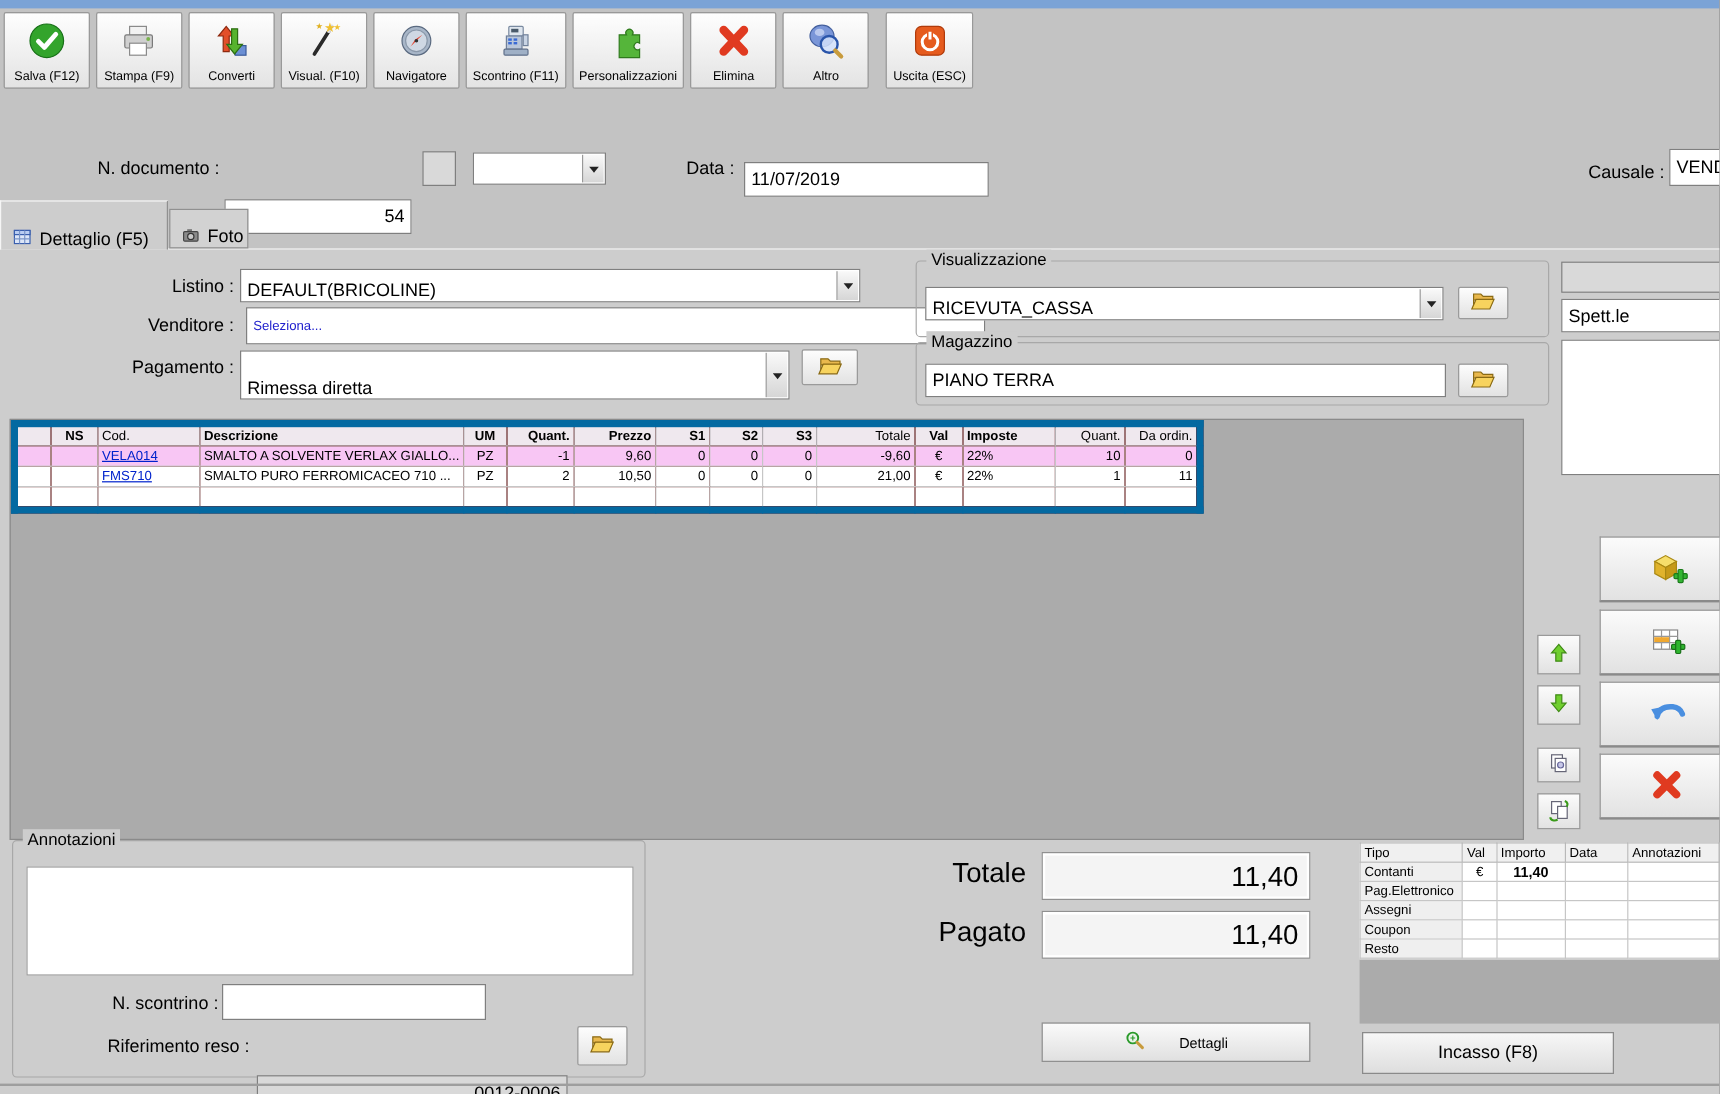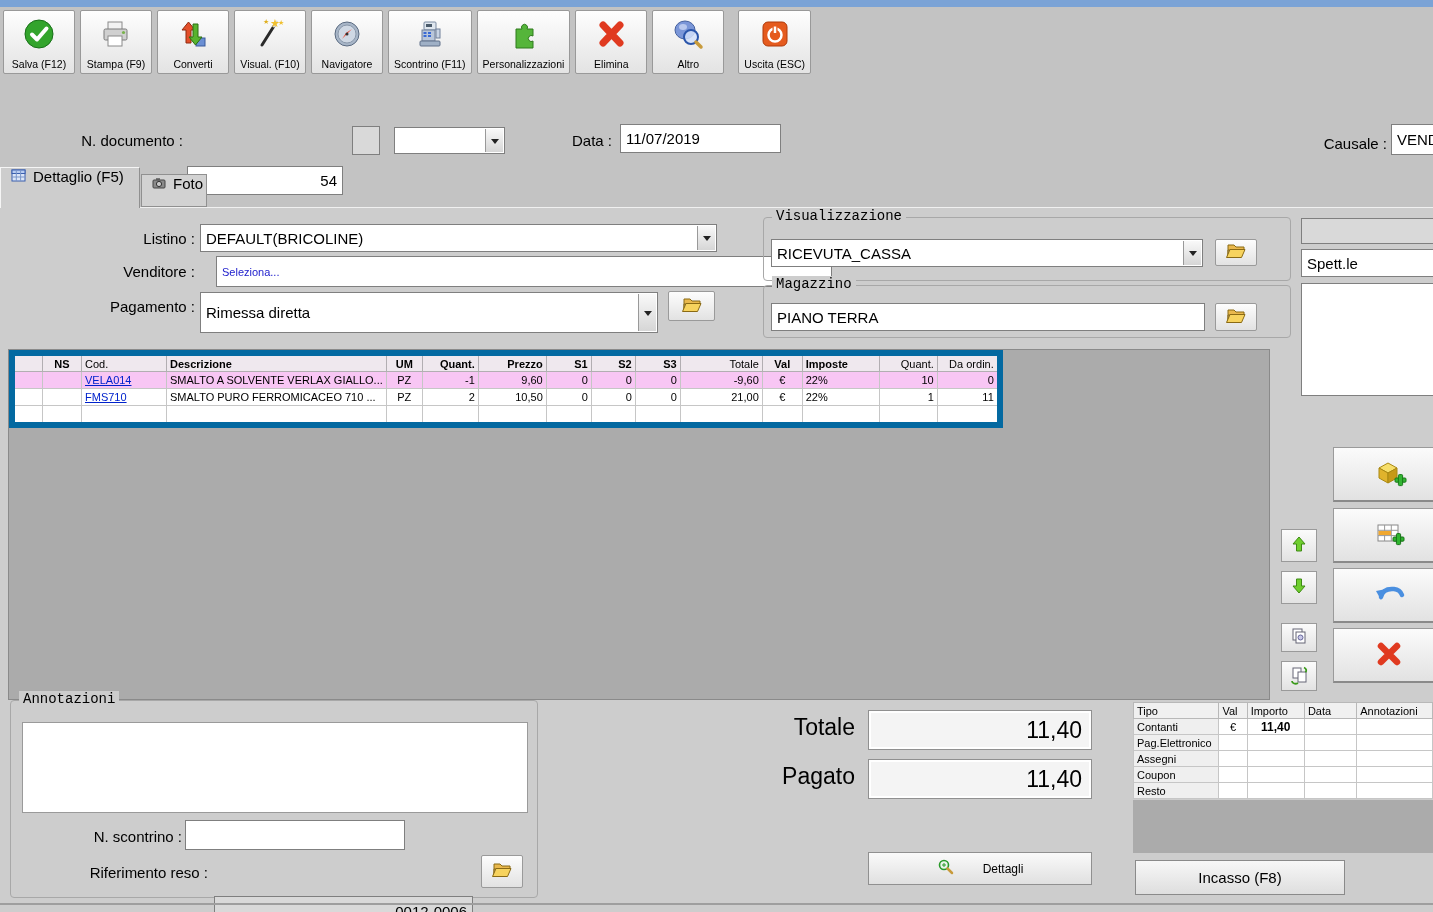--- a/index.html
+++ b/index.html
@@ -17,38 +17,38 @@
   .tb-btn.sep{margin-left:9px;}
   .tb-ico{height:36px;display:flex;align-items:center;justify-content:center;}
   .tb-lbl{white-space:nowrap;}
   
   .lbl{position:absolute;font-size:15px;text-align:right;white-space:nowrap;}
   .fld{position:absolute;background:#fff;border:1px solid #7f7f7f;font-size:15px;display:flex;
        align-items:center;padding:0 5px;white-space:nowrap;overflow:hidden;box-sizing:border-box;}
   .fld.ro{background:#d9d9d9;}
   .fld.rt{justify-content:flex-end;margin-top:40px;}
   .combo{position:absolute;background:#fff;border:1px solid #7f7f7f;font-size:15px;display:flex;
-         align-items:center;padding:0 22px 0 5px;white-space:nowrap;overflow:hidden;box-sizing:border-box;}
+         align-items:flex-end;padding:0 22px 0 5px;white-space:nowrap;overflow:hidden;box-sizing:border-box;}
   .arr{position:absolute;right:1px;top:1px;bottom:1px;width:17px;
        background:linear-gradient(#f9f9f9,#d6d6d6);border-left:1px solid #999;
        display:flex;align-items:center;justify-content:center;}
   .arr::after{content:"";border:4px solid transparent;border-top:5px solid #222;margin-top:5px;}
   .fbtn{position:absolute;background:linear-gradient(#fdfdfd,#e2e2e2);border:1px solid #9a9a9a;
         border-radius:2px;display:flex;align-items:center;justify-content:center;}
   
-  .tab{position:absolute;display:flex;align-items:flex-start;gap:7px;font-size:15px;
+  .tab{position:absolute;display:flex;align-items:flex-end;gap:7px;font-size:15px;
        border:1px solid #909090;box-sizing:border-box;padding:0 10px;}
   .tab.active{left:0;top:167px;width:140px;height:41px;background:#cdcdcd;border-bottom:none;
        border-top-color:#f5f5f5;border-left-color:#f5f5f5;z-index:3;}
   .tab.inactive{left:141px;top:174px;width:66px;height:33px;background:#d2d2d2;z-index:2;}
   .panel{position:absolute;left:0;top:207px;width:1433px;height:705px;background:#cdcdcd;
          border-top:1px solid #f0f0f0;box-sizing:border-box;}
   
   .gbox{position:absolute;border:1px solid #a8a8a8;border-radius:4px;box-sizing:border-box;}
-  .legend{position:absolute;top:-10px;left:8px;background:#cdcdcd;padding:0 4px;font-size:14px;font-family:Liberation Mono, monospace;}
+  .legend{position:absolute;top:-10px;left:8px;background:#cdcdcd;padding:0 4px;font-size:14px;}
   
   .gridarea{position:absolute;left:8px;top:349px;width:1262px;height:351px;background:#ababab;
             border:1px solid #8a8a8a;box-sizing:border-box;overflow:hidden;}
   table.grid{border-collapse:collapse;table-layout:fixed;font-size:11px;background:#7f1d1d;
              border:6px solid #0369a1;}
   table.grid th{background:#efe8ee;font-weight:normal;height:15px;border:1px solid #b2aeb2;
                 padding:0 3px;white-space:nowrap;overflow:hidden;}
   table.grid th.b{font-weight:bold;}
   table.grid td{height:16px;border:1px solid #c6c6c6;padding:0 3px;white-space:nowrap;
                 overflow:hidden;background:#fff;}
@@ -207,21 +207,21 @@
   <div class="lbl" style="left:20px;top:132px;width:163px">N. documento :</div>
   <div class="fld rt" style="left:187px;top:126px;width:156px;height:29px">
       <span>54</span>
     </div>
   <div class="fld ro" style="left:352px;top:126px;width:28px;height:29px"></div>
   <div class="combo" style="left:394px;top:127px;width:111px;height:27px">
       <span></span>
       <span class="arr"></span>
     </div>
   <div class="lbl" style="left:540px;top:132px;width:72px">Data :</div>
-  <div class="fld" style="left:620px;top:124px;width:161px;height:29px">
+  <div class="fld" style="left:620px;top:135px;width:204px;height:29px">
       <span>11/07/2019</span>
     </div>
   <div class="lbl" style="left:1290px;top:135px;width:97px">Causale :</div>
   <div class="fld" style="left:1391px;top:124px;width:80px;height:31px">
       <span>VEND</span>
     </div>
 
   <div class="tab active">
     <span><svg width="15" height="13" viewBox="0 0 15 13">
           <rect x="1" y="1" width="13" height="11" fill="#dce6f8" stroke="#3a5fae"></rect>
@@ -241,21 +241,21 @@
 
   <div class="panel"></div>
 
   <div class="lbl" style="left:80px;top:230px;width:115px">Listino :</div>
   <div class="combo" style="left:200px;top:224px;width:517px;height:28px">
       <span>DEFAULT(BRICOLINE)</span>
       <span class="arr"></span>
     </div>
 
   <div class="lbl" style="left:80px;top:263px;width:115px">Venditore :</div>
-  <div class="fld" style="left:216px;top:256px;width:616px;height:31px">
+  <div class="fld" style="left:205px;top:256px;width:616px;height:31px">
       <span class="seleziona">Seleziona...</span>
     </div>
 
   <div class="lbl" style="left:80px;top:298px;width:115px">Pagamento :</div>
   <div class="combo" style="left:200px;top:292px;width:458px;height:41px">
       <span>Rimessa diretta</span>
       <span class="arr"></span>
     </div>
   <button class="fbtn" style="left:668px;top:291px;width:47px;height:30px">
     <span><svg width="22" height="18" viewBox="0 0 22 18">

